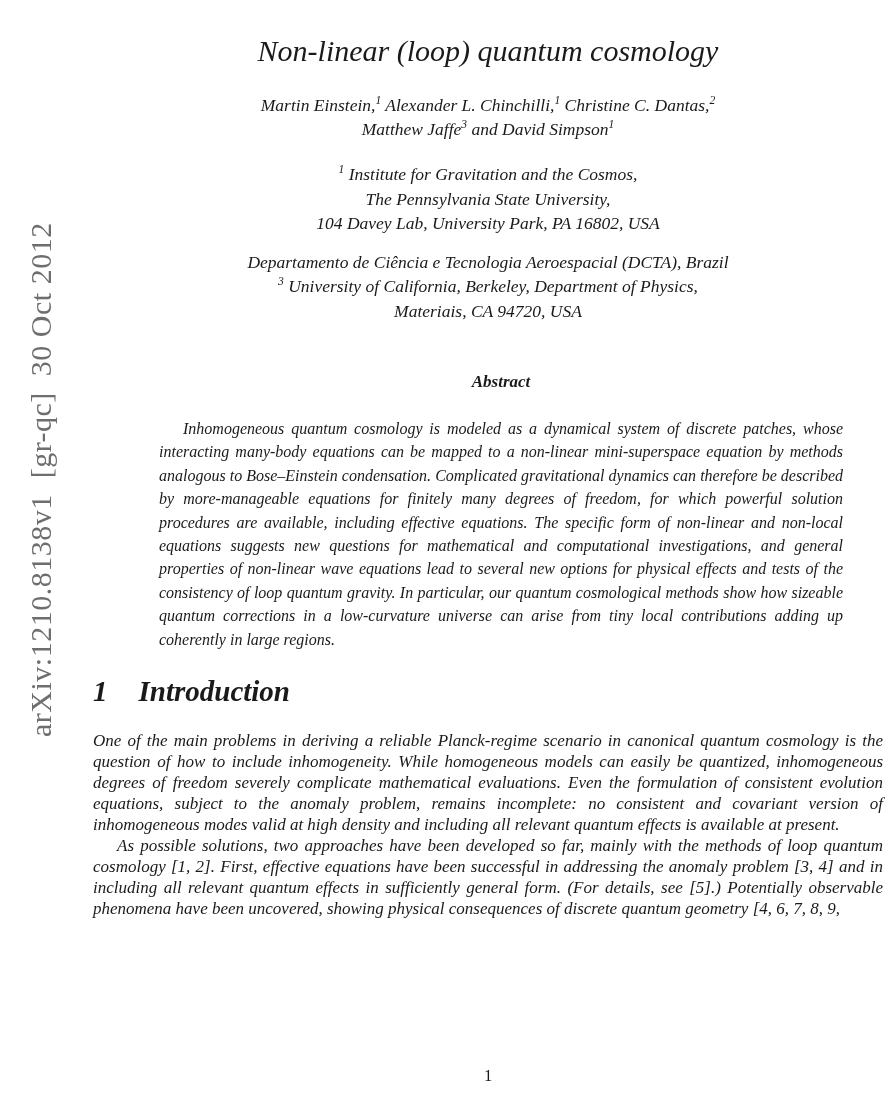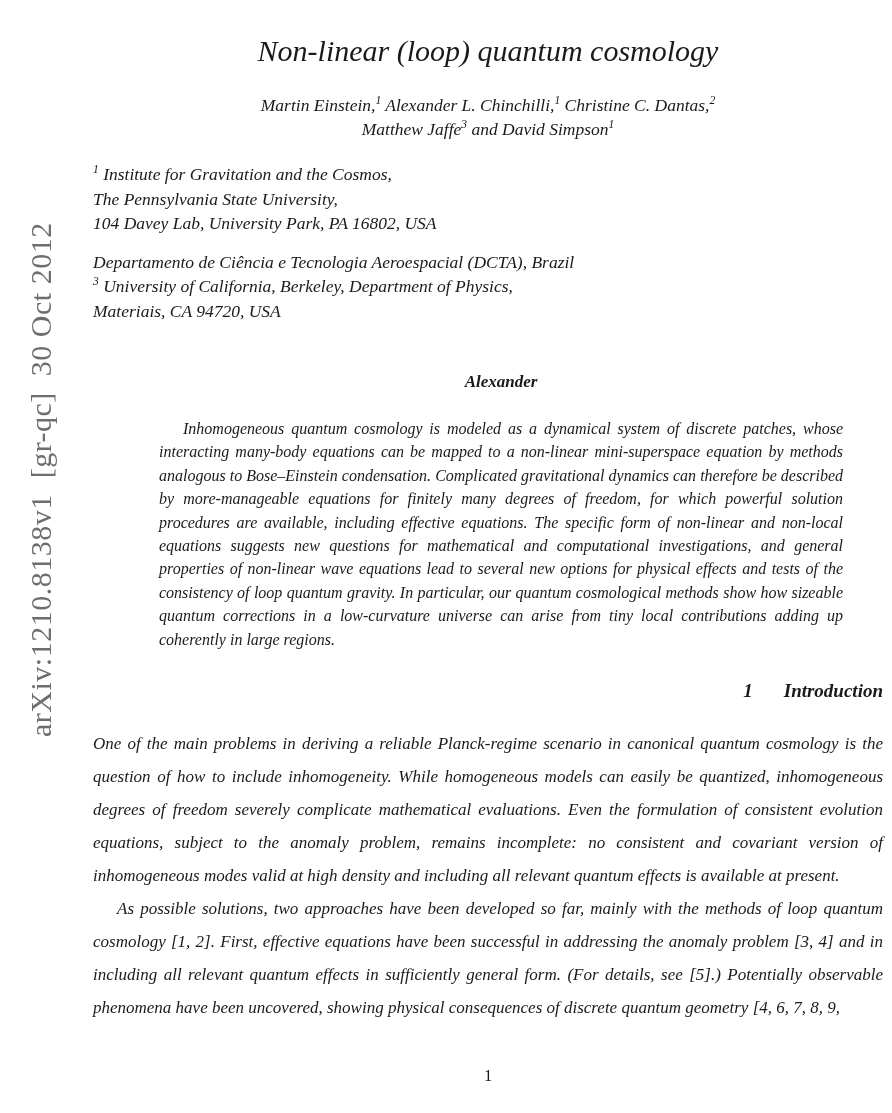--- a/index.html
+++ b/index.html
@@ -42,21 +42,21 @@
     margin-top: 25px;
     text-align: center;
     font-size: 17.5px;
     line-height: 24px;
   }
   .authors sup, .affil sup {
     font-size: 11.5px;
     line-height: 0;
   }
   .affil {
-    text-align: left;
+    text-align: center;
     font-size: 17.5px;
     line-height: 24.5px;
   }
   .affil.first { margin-top: 21px; }
   .affil.second { margin-top: 14px; }
   .affil.third { margin-top: 0; }
   .abstract {
     margin-top: 49px;
     margin-left: 66px;
     width: 684px;
@@ -68,29 +68,28 @@
   }
   .abstract-text {
     margin-top: 25px;
     font-size: 16px;
     line-height: 23.4px;
     text-align: justify;
     text-indent: 24px;
   }
   .section-heading {
     margin-top: 25px;
-    font-size: 19px;
+    font-size: 29px;
     font-weight: bold;
     line-height: 30px;
-    text-align: right;
   }
   .section-heading .sec-title { margin-left: 31px; }
   .body-para {
     font-size: 17px;
-    line-height: 33px;
+    line-height: 21px;
     text-align: justify;
     margin: 0;
   }
   .body-para.first { margin-top: 21px; }
   .body-para.indented { text-indent: 24px; }
   .page-number {
     position: absolute;
     top: 1066px;
     left: 93px;
     width: 790px;
@@ -130,21 +129,21 @@
     <div class="affil second">
       <div>Departamento de Ciência e Tecnologia Aeroespacial (DCTA), Brazil</div>
     </div>
 
     <div class="affil third">
       <div><sup>3</sup> <span>University of California, Berkeley, Department of Physics,</span></div>
       <div>Materiais, CA 94720, USA</div>
     </div>
 
     <div class="abstract">
-      <div class="abstract-heading">Alexander</div>
+      <div class="abstract-heading">Abstract</div>
       <div class="abstract-text">Inhomogeneous quantum cosmology is modeled as a dynamical system of discrete patches, whose interacting many-body equations can be mapped to a non-linear mini-superspace equation by methods analogous to Bose–Einstein condensation. Complicated gravitational dynamics can therefore be described by more-manageable equations for finitely many degrees of freedom, for which powerful solution procedures are available, including effective equations. The specific form of non-linear and non-local equations suggests new questions for mathematical and computational investigations, and general properties of non-linear wave equations lead to several new options for physical effects and tests of the consistency of loop quantum gravity. In particular, our quantum cosmological methods show how sizeable quantum corrections in a low-curvature universe can arise from tiny local contributions adding up coherently in large regions.</div>
     </div>
 
     <h2 class="section-heading"><span class="sec-num">1</span><span class="sec-title">Introduction</span></h2>
 
     <p class="body-para first">One of the main problems in deriving a reliable Planck-regime scenario in canonical quantum cosmology is the question of how to include inhomogeneity.  While homogeneous models can easily be quantized, inhomogeneous degrees of freedom severely complicate mathematical evaluations.  Even the formulation of consistent evolution equations, subject to the anomaly problem, remains incomplete: no consistent and covariant version of inhomogeneous modes valid at high density and including all relevant quantum effects is available at present.</p>
     <p class="body-para indented">As possible solutions, two approaches have been developed so far, mainly with the methods of loop quantum cosmology [1, 2].  First, effective equations have been successful in addressing the anomaly problem [3, 4] and in including all relevant quantum effects in sufficiently general form.  (For details, see [5].)  Potentially observable phenomena have been uncovered, showing physical consequences of discrete quantum geometry [4, 6, 7, 8, 9,</p>
 
   </div>
 

